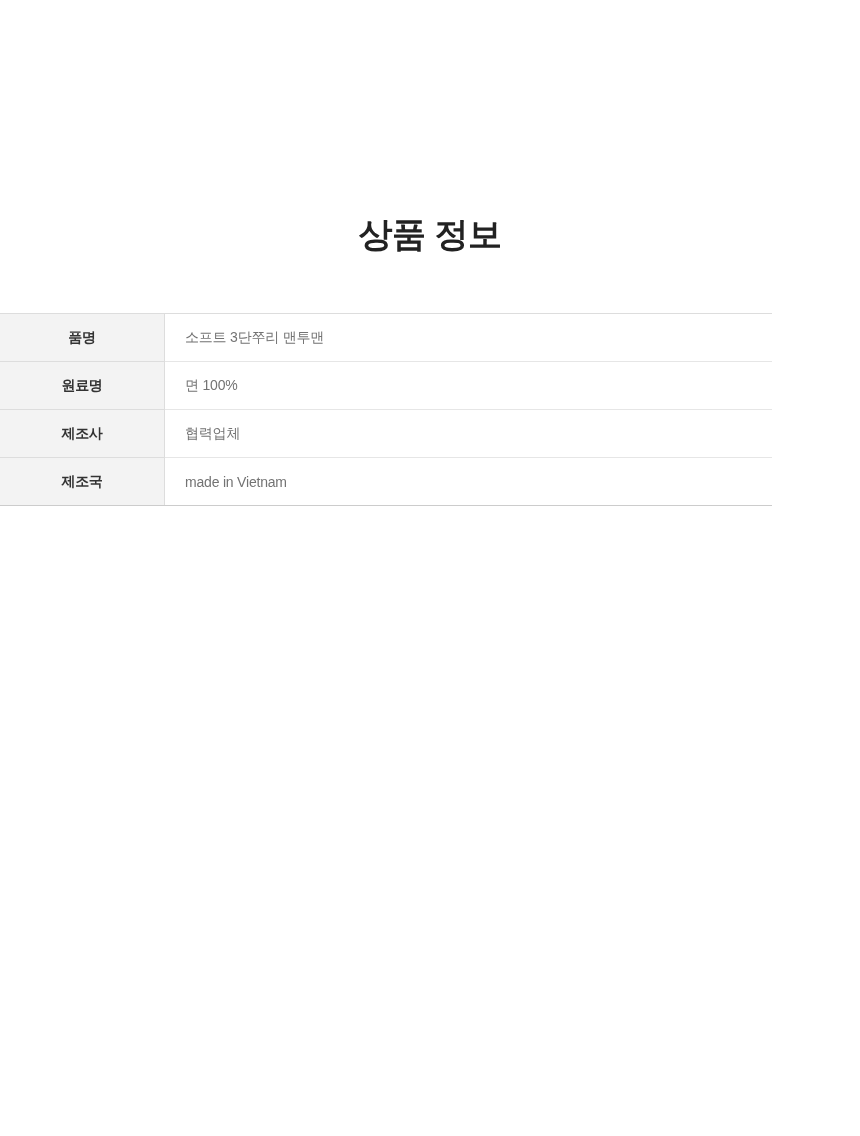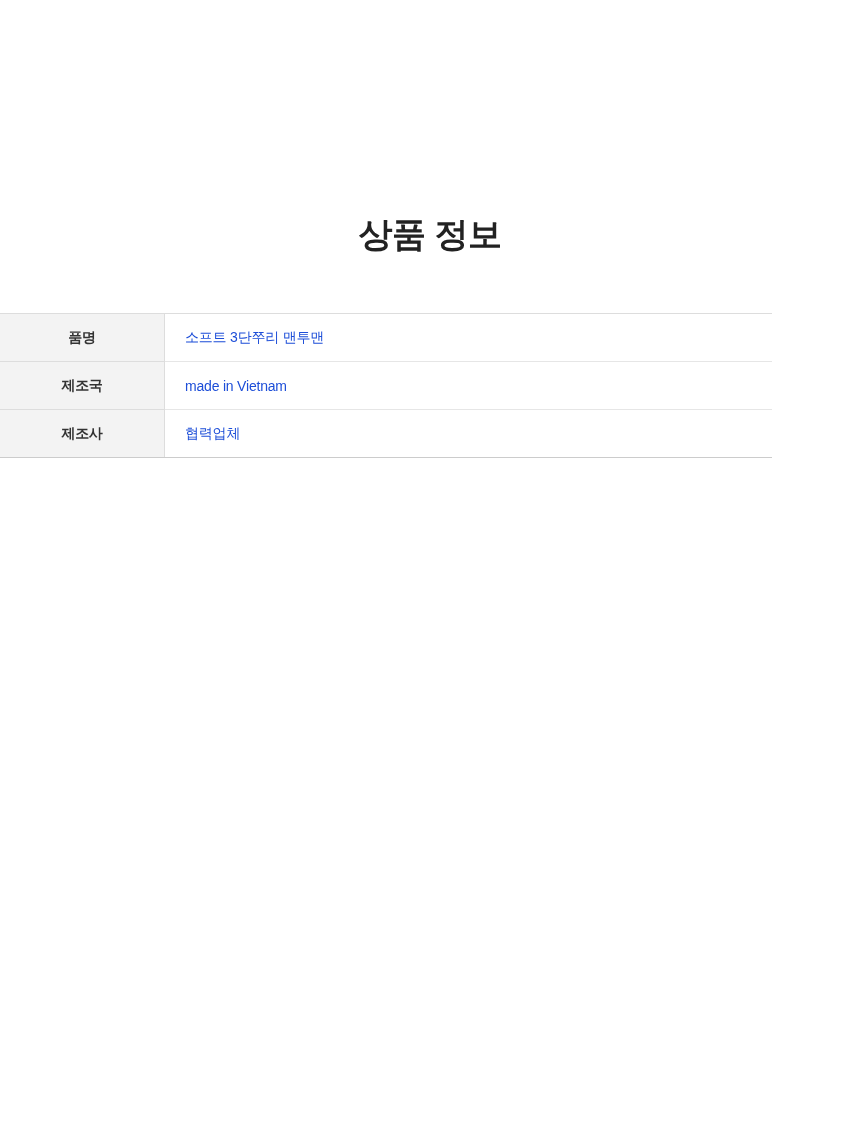--- a/index.html
+++ b/index.html
@@ -54,21 +54,21 @@
     color: #333333;
     text-align: center;
     vertical-align: middle;
     letter-spacing: -0.3px;
   }
   .info-table td {
     background: #ffffff;
     border-bottom: 1px solid #e6e6e6;
     font-size: 14px;
     font-weight: normal;
-    color: #1d4ed8;
+    color: #737373;
     text-align: left;
     vertical-align: middle;
     padding-left: 20px;
     letter-spacing: -0.2px;
   }
   .info-table tr:last-child th,
   .info-table tr:last-child td {
     border-bottom: 1px solid #cccccc;
   }
 </style>
@@ -79,23 +79,27 @@
 
   <div class="page-title">상품 정보</div>
 
   <table class="info-table">
     <tbody>
       <tr>
         <th>품명</th>
         <td>소프트 3단쭈리 맨투맨</td>
       </tr>
       <tr>
-        <th>제조국</th>
-        <td>made in Vietnam</td>
+        <th>원료명</th>
+        <td>면 100%</td>
       </tr>
       <tr>
         <th>제조사</th>
         <td>협력업체</td>
+      </tr>
+      <tr>
+        <th>제조국</th>
+        <td>made in Vietnam</td>
       </tr>
     </tbody>
   </table>
 
 </div>
 
 </body></html>

